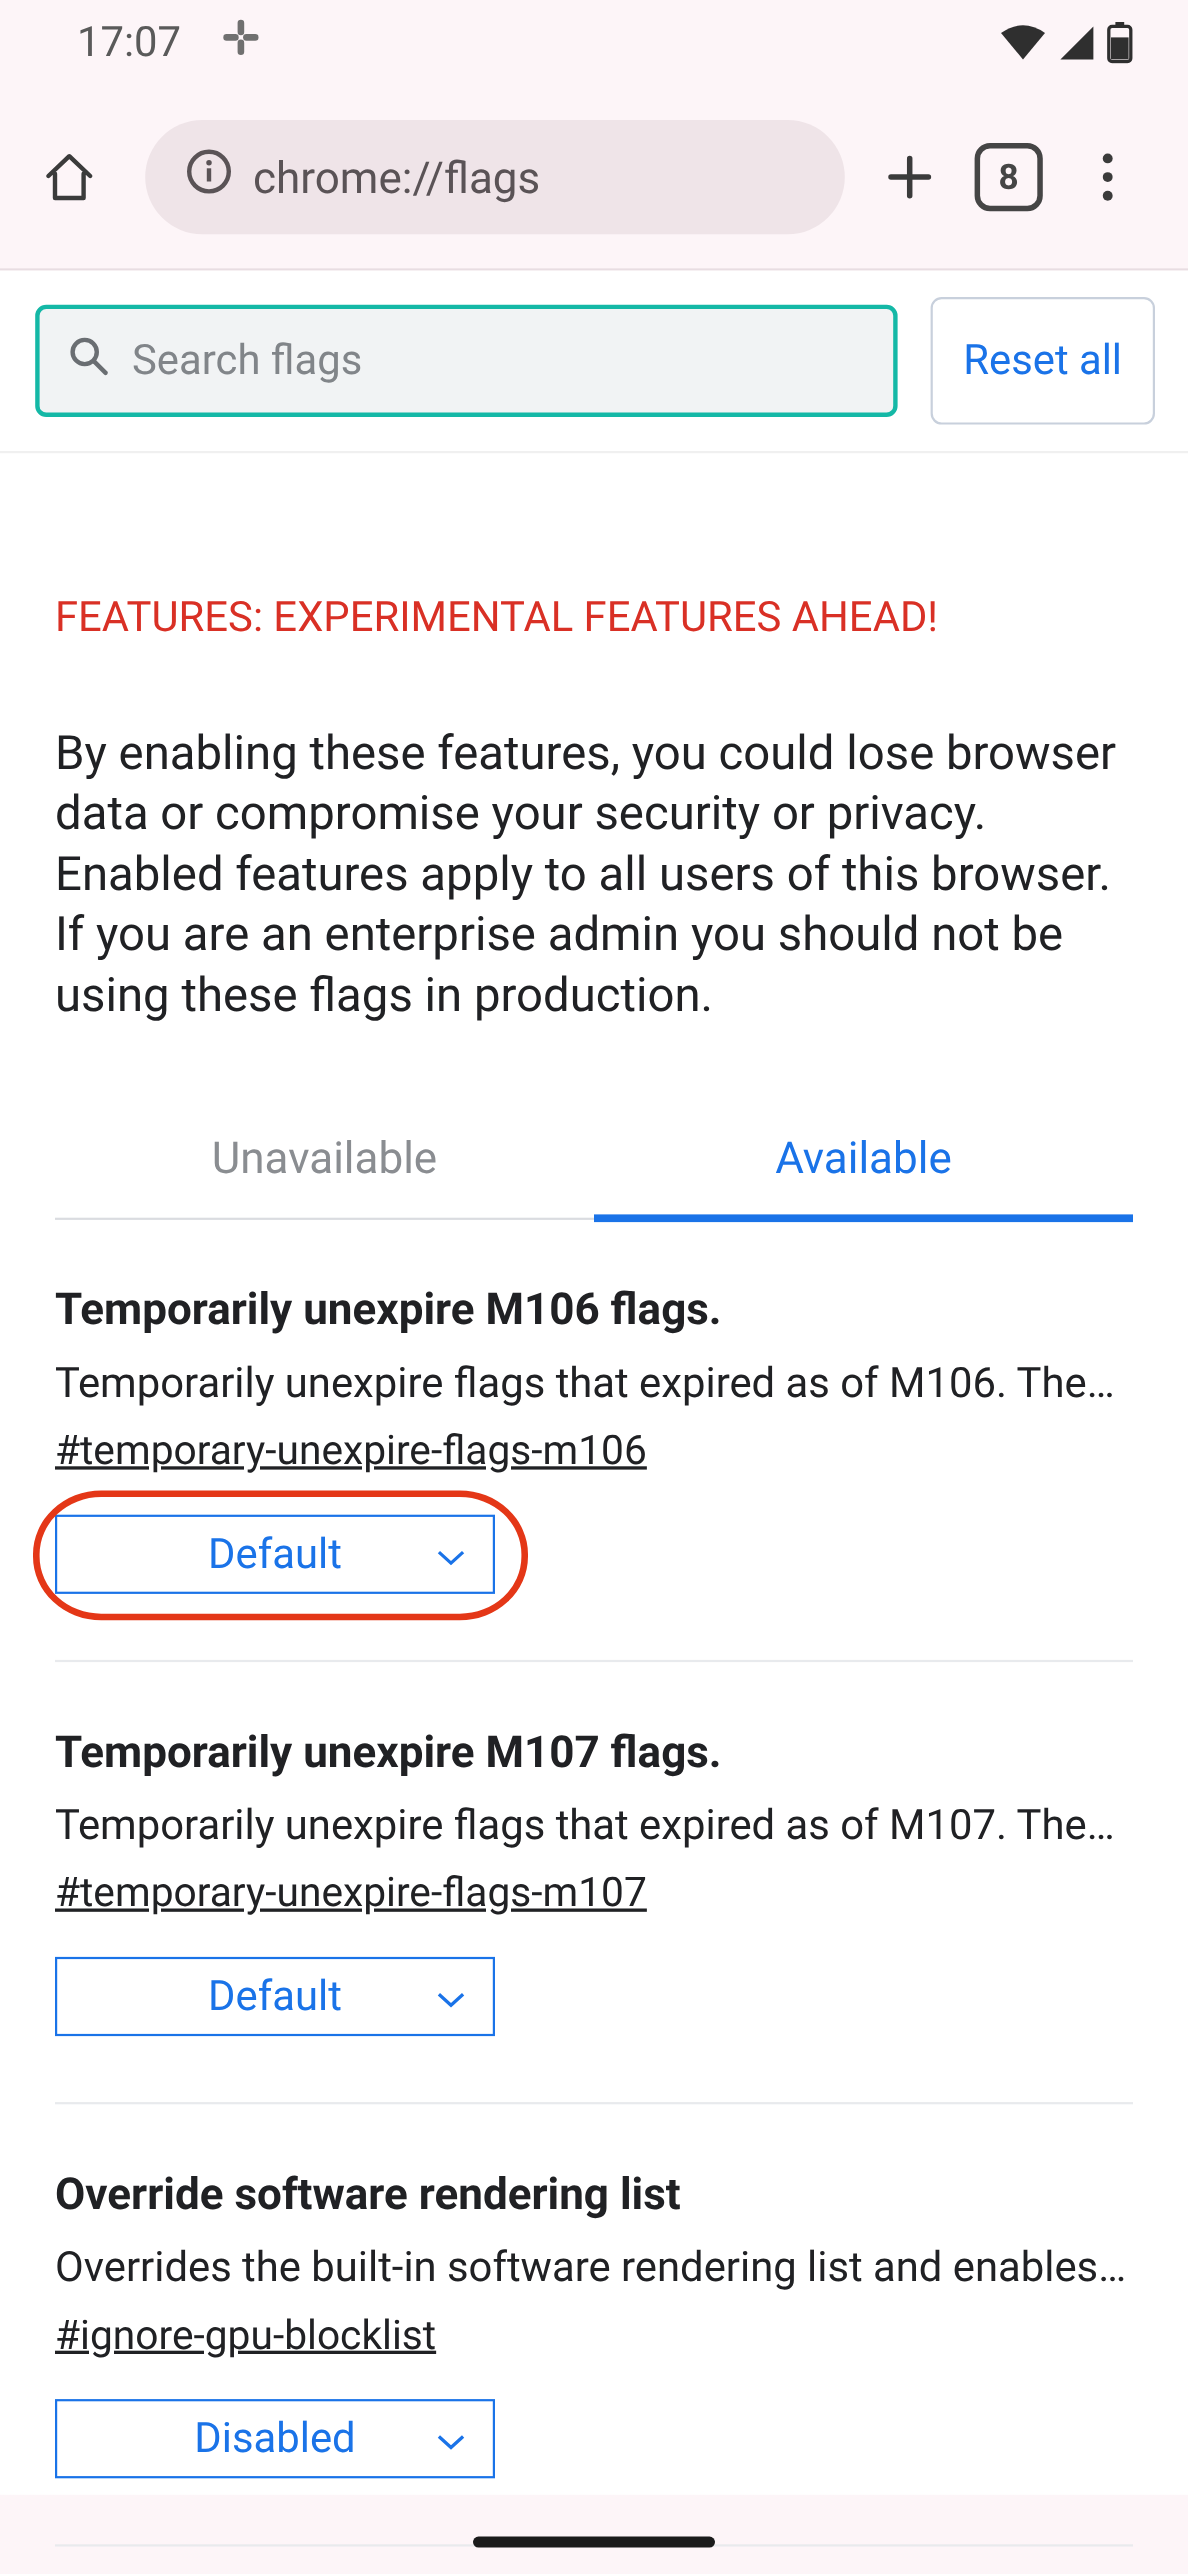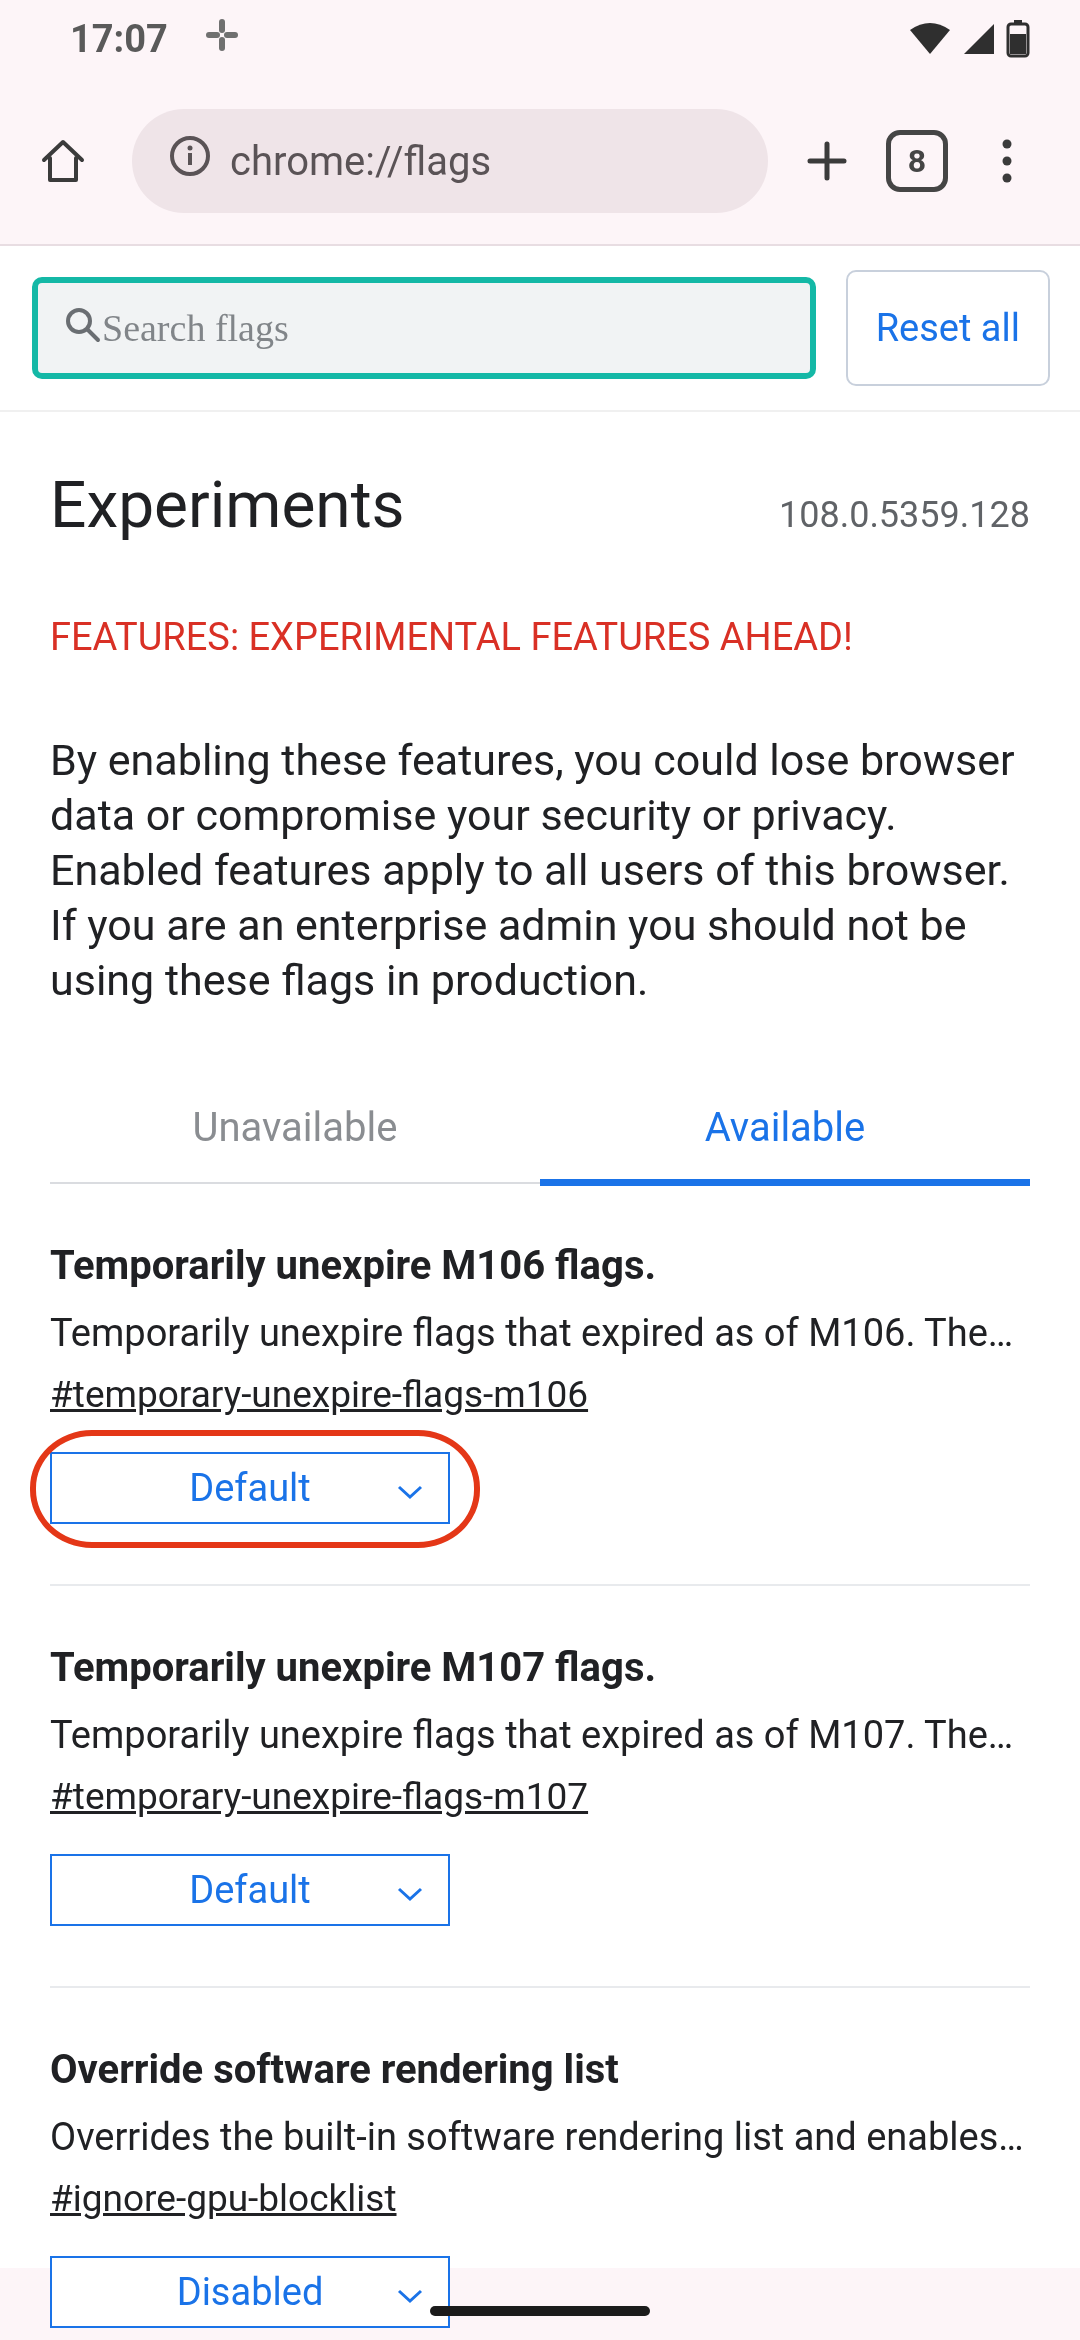--- a/index.html
+++ b/index.html
@@ -18,21 +18,21 @@
     align-items: center;
     justify-content: space-between;
     padding: 0 50px 0 70px;
     color: #3a3a3a;
   }
   .status-left {
     display: flex;
     align-items: center;
     gap: 34px;
     font-size: 38px;
-    font-weight: 700;
+    font-weight: 400;
     color: #5a5a5a;
   }
   .status-right {
     display: flex;
     align-items: center;
     gap: 10px;
   }
   .status-right svg { display: block; }
 
   
@@ -96,28 +96,28 @@
     display: flex;
     align-items: center;
     gap: 30px;
     padding: 24px 30px 24px 32px;
     border-bottom: 2px solid #f0f0f0;
   }
   .search-box {
     flex: 1;
     height: 102px;
     background: #f1f3f4;
-    border: 6px solid #14b8a6;
+    border: 4px solid #14b8a6;
     border-radius: 10px;
     display: flex;
     align-items: center;
+    gap: 20px;
     padding: 0 24px;
     font-size: 38px;
     color: #818589;
-    font-family: Liberation Serif, serif;
   }
   .reset-btn {
     height: 116px;
     padding: 0 28px;
     border: 2px solid #c8d0dc;
     border-radius: 10px;
     background: #fff;
     color: #1a73e8;
     font-size: 38px;
     display: flex;
@@ -324,24 +324,20 @@
         </svg>
       </span>
       <span>Search flags</span>
     </div>
     <div class="reset-btn">
       <span>Reset all</span>
     </div>
   </div>
 
   <div class="content-scroll">
-    <div class="title-row">
-      <h1>Experiments</h1>
-      <span class="version">108.0.5359.128</span>
-    </div>
     <div class="warning">FEATURES: EXPERIMENTAL FEATURES AHEAD!</div>
     <div class="warning-body">By enabling these features, you could lose browser data or compromise your security or privacy. Enabled features apply to all users of this browser. If you are an enterprise admin you should not be using these flags in production.</div>
 
     <div class="tabs">
       <div class="tab inactive">Unavailable</div>
       <div class="tab active">Available</div>
     </div>
 
     <div class="flag-item">
       <div class="flag-title">Temporarily unexpire M106 flags.</div>

